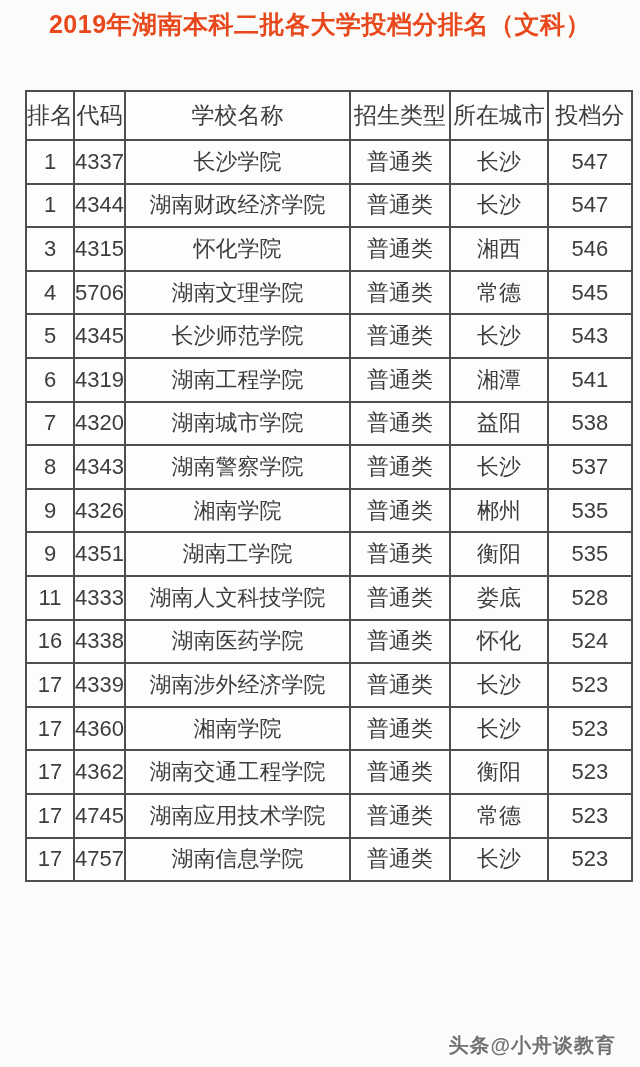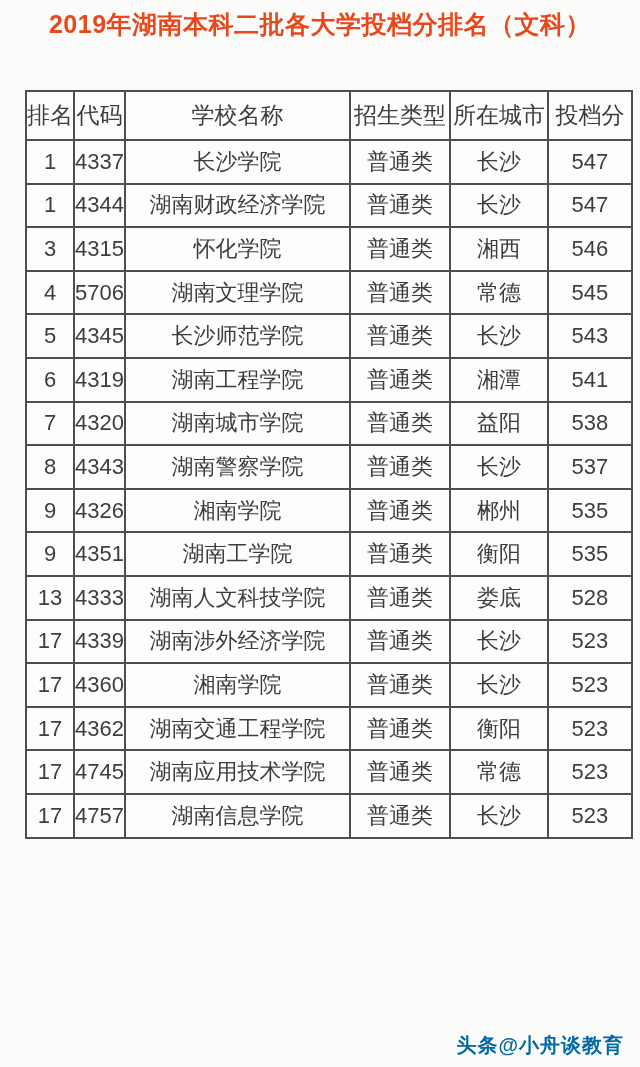--- a/index.html
+++ b/index.html
@@ -43,26 +43,26 @@
     color: #3d3d3d;
     white-space: nowrap;
     overflow: hidden;
   }
   .score-table thead tr { height: 49px; }
   .score-table tbody tr { height: 43.6px; }
   .score-table th { font-size: 23px; font-weight: normal; }
   .score-table td { font-size: 22px; }
   .watermark {
     position: absolute;
-    right: 16px;
+    right: 24px;
     bottom: 8px;
     z-index: 3;
     font-size: 20px;
     font-weight: bold;
-    color: #0369a1;
+    color: #737373;
     letter-spacing: 1px;
     text-shadow: 1px 1px 0 #ffffff, -1px -1px 0 #ffffff,
                  1px -1px 0 #ffffff, -1px 1px 0 #ffffff;
     margin-left: 28px;
   }
 </style>
 </head>
 <body>
 
 <div class="page">
@@ -162,28 +162,36 @@
         </tr>
         <tr>
           <td>9</td>
           <td>4351</td>
           <td>湖南工学院</td>
           <td>普通类</td>
           <td>衡阳</td>
           <td>535</td>
         </tr>
         <tr>
-          <td>13</td>
+          <td>11</td>
           <td>4333</td>
           <td>湖南人文科技学院</td>
           <td>普通类</td>
           <td>娄底</td>
           <td>528</td>
         </tr>
         <tr>
+          <td>16</td>
+          <td>4338</td>
+          <td>湖南医药学院</td>
+          <td>普通类</td>
+          <td>怀化</td>
+          <td>524</td>
+        </tr>
+        <tr>
           <td>17</td>
           <td>4339</td>
           <td>湖南涉外经济学院</td>
           <td>普通类</td>
           <td>长沙</td>
           <td>523</td>
         </tr>
         <tr>
           <td>17</td>
           <td>4360</td>

